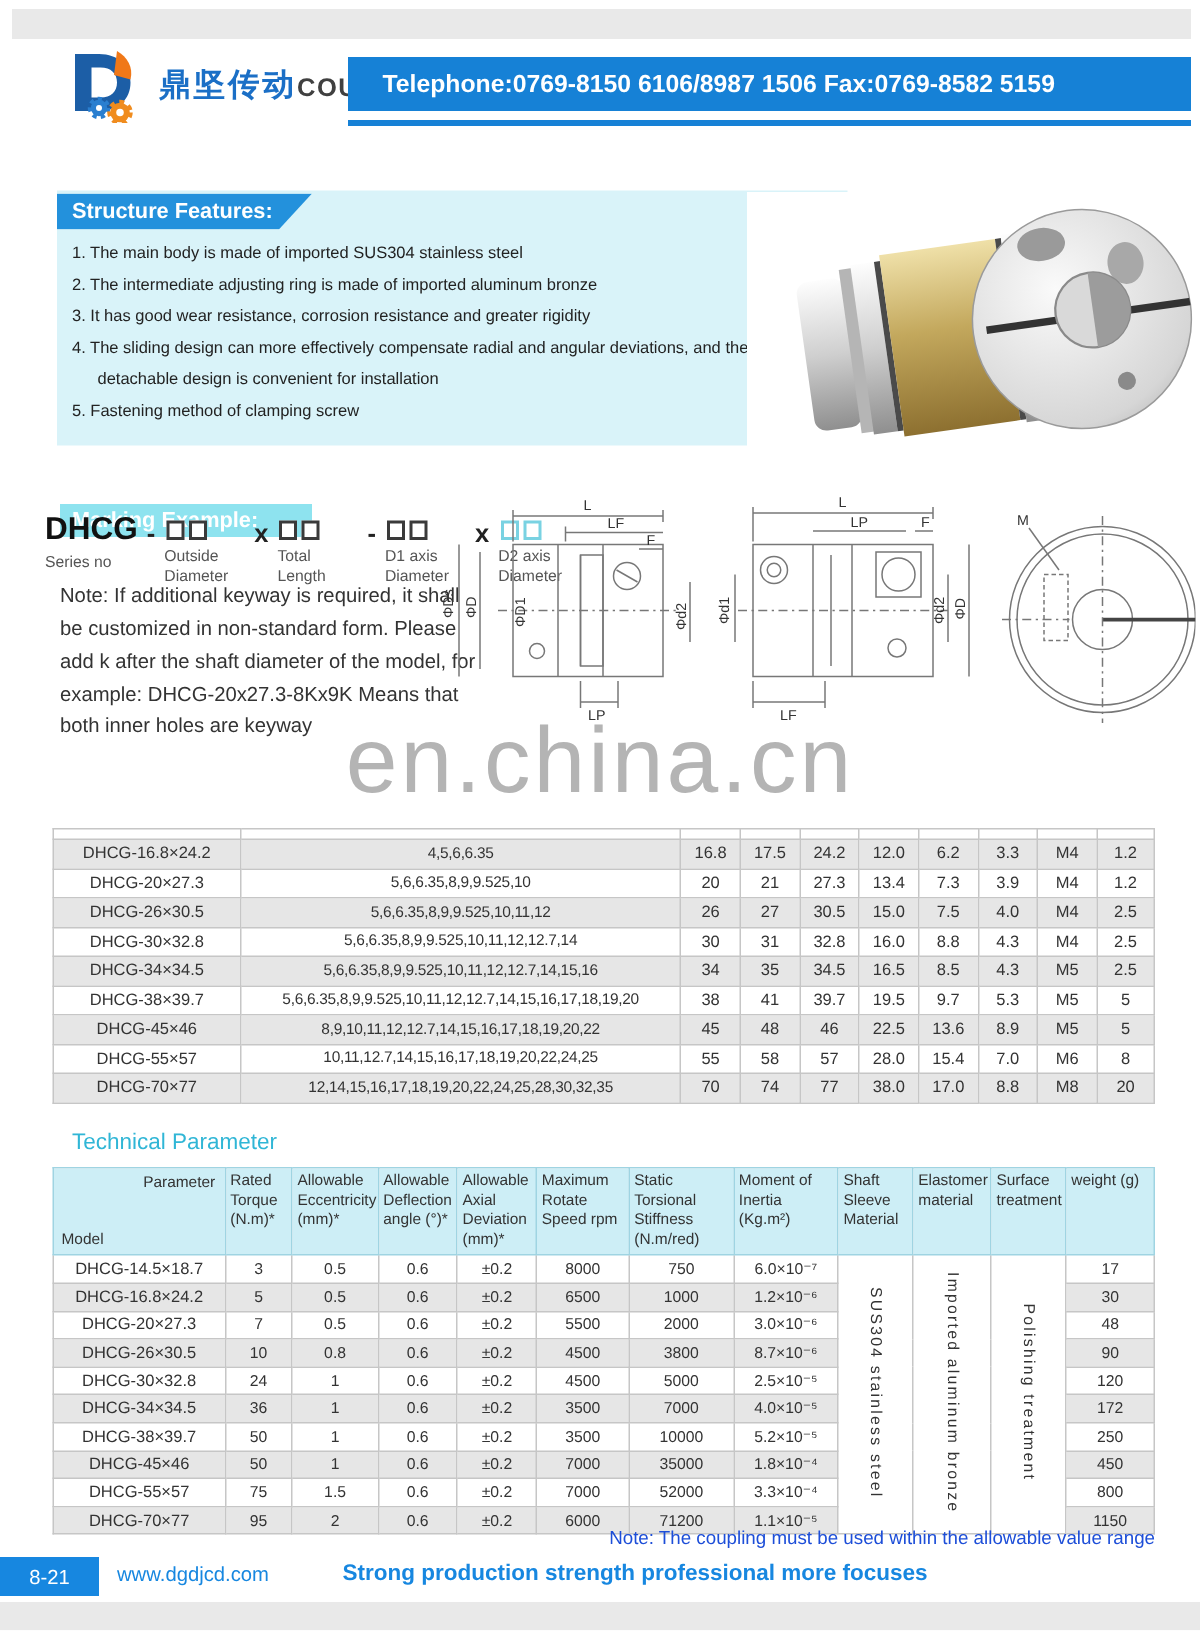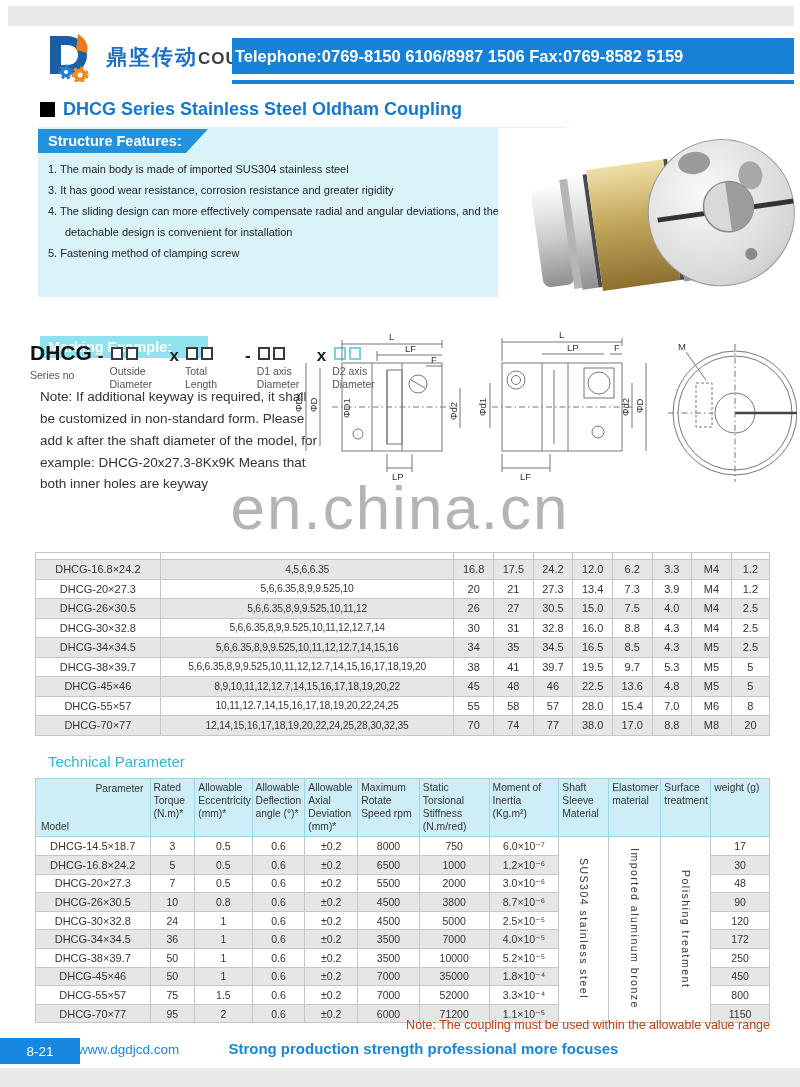--- a/index.html
+++ b/index.html
@@ -8,21 +8,21 @@
   .gray-band { position:absolute; background:#e9e9e9; }
   .band-top { left:8px; top:6px; width:786px; height:20px; }
   .band-bottom { left:0px; top:1068px; width:800px; height:19px; }
 
   
   .logo-wrap { position:absolute; left:44px; top:30px; display:flex; align-items:center; gap:6px; }
   .logo-text { display:flex; flex-direction:row; line-height:1; }
   .logo-cn { font-size:21px; font-weight:bold; color:#1b6fc6; letter-spacing:2px; }
   .logo-en { font-size:17px; font-weight:bold; color:#404040; letter-spacing:1px; margin-top:4px; }
   .tel-bar { position:absolute; left:232px; top:38px; width:562px; height:36px; background:#1681d6;
-             color:#fff; font-size:16.5px; font-weight:bold; display:flex; align-items:center; padding-left:3px; }
+             color:#fff; font-size:16.5px; font-weight:bold; display:flex; align-items:center; padding-left:23px; }
   .tel-underline { position:absolute; left:232px; top:80px; width:562px; height:4px; background:#1681d6; }
 
   
   .title-row { position:absolute; left:40px; top:99px; display:flex; align-items:center; gap:8px; }
   .title-square { width:15px; height:15px; background:#000; }
   .page-title { font-size:18px; font-weight:bold; color:#1478cf; }
 
   
   .features-box { position:absolute; left:38px; top:127px; width:527px; height:170px; background:#d9f3f9; }
   .features-banner { position:absolute; left:0; top:2px; width:170px; height:24px; background:#2391dc;
@@ -78,24 +78,24 @@
   .param-table tbody td { font-size:10.5px; }
   .param-table tbody tr.stripe td { background:#e6e6e6; }
   .param-table td.model, .dim-table td.model { font-size:11px; }
   .param-table td.vert { background:#fff !important; vertical-align:middle; }
   .param-table td.vert span { writing-mode:vertical-rl; font-size:10.5px; letter-spacing:1.5px; color:#333; }
   .diag-cell { position:relative; background:#cdeef6;
                background-image:linear-gradient(to bottom right, transparent calc(50% - 0.7px), #8fc6d6 calc(50% - 0.7px), #8fc6d6 calc(50% + 0.7px), transparent calc(50% + 0.7px));margin-top:46px; }
   .diag-param { position:absolute; top:4px; right:6px; }
   .diag-model { position:absolute; bottom:3px; left:5px; }
 
-  .table-note { position:absolute; left:35px; top:1018px; width:735px; text-align:right; font-size:12.5px; color:#c2410c; }
-
-  
-  .footer-page { position:absolute; left:0; top:1038px; width:80px; height:26px; background:#1787e0; color:#fff;
+  .table-note { position:absolute; left:35px; top:1018px; width:735px; text-align:right; font-size:12.5px; color:#1d4ed8; }
+
+  
+  .footer-page { position:absolute; left:0; top:1038px; width:66px; height:26px; background:#1787e0; color:#fff;
                  font-size:13.5px; display:flex; align-items:center; justify-content:center; }
   .footer-site { position:absolute; left:78px; top:1042px; font-size:13.5px; color:#1787e0; }
   .footer-slogan { position:absolute; left:50%; transform:translateX(-44%); top:1040px; font-size:15px;
                    font-weight:bold; color:#1787e0; white-space:nowrap; }
 </style>
 </head>
 <body>
 
 <div class="canvas">
   <div class="gray-band band-top"></div>
@@ -110,29 +110,26 @@
       <circle cx="36" cy="45" r="2.5" fill="#fff"></circle>
     </svg>
     <div class="logo-text">
       <span class="logo-cn">鼎坚传动</span>
       <span class="logo-en">COUPLING</span>
     </div>
   </div>
   <div class="tel-bar">Telephone:0769-8150 6106/8987 1506  Fax:0769-8582 5159</div>
   <div class="tel-underline"></div>
 
-  <div class="title-row">
-    <span class="title-square"></span>
-    <span class="page-title">DHCG Series Stainless Steel Oldham Coupling</span>
-  </div>
 
   <div class="features-box">
     <div class="features-banner">Structure Features:</div>
     <ul class="features-list">
       <li>1. The main body is made of imported SUS304 stainless steel</li>
+      <li>2. The intermediate adjusting ring is made of imported aluminum bronze</li>
       <li>3. It has good wear resistance, corrosion resistance and greater rigidity</li>
       <li>4. The sliding design can more effectively compensate radial and angular deviations, and the detachable design is convenient for installation</li>
       <li>5. Fastening method of clamping screw</li>
     </ul>
   </div>
 
   <div class="photo-box">
     <svg width="297" height="192" viewBox="0 0 297 192">
       <defs>
         <linearGradient id="sg" x1="0" y1="0" x2="0" y2="1">
@@ -404,21 +401,21 @@
             <td>5</td>
           </tr>
           <tr class="stripe">
             <td class="model">DHCG-45×46</td>
             <td class="bores">8,9,10,11,12,12.7,14,15,16,17,18,19,20,22</td>
             <td>45</td>
             <td>48</td>
             <td>46</td>
             <td>22.5</td>
             <td>13.6</td>
-            <td>4.8</td>
+            <td>8.9</td>
             <td>M5</td>
             <td>5</td>
           </tr>
           <tr>
             <td class="model">DHCG-55×57</td>
             <td class="bores">10,11,12.7,14,15,16,17,18,19,20,22,24,25</td>
             <td>55</td>
             <td>58</td>
             <td>57</td>
             <td>28.0</td>

